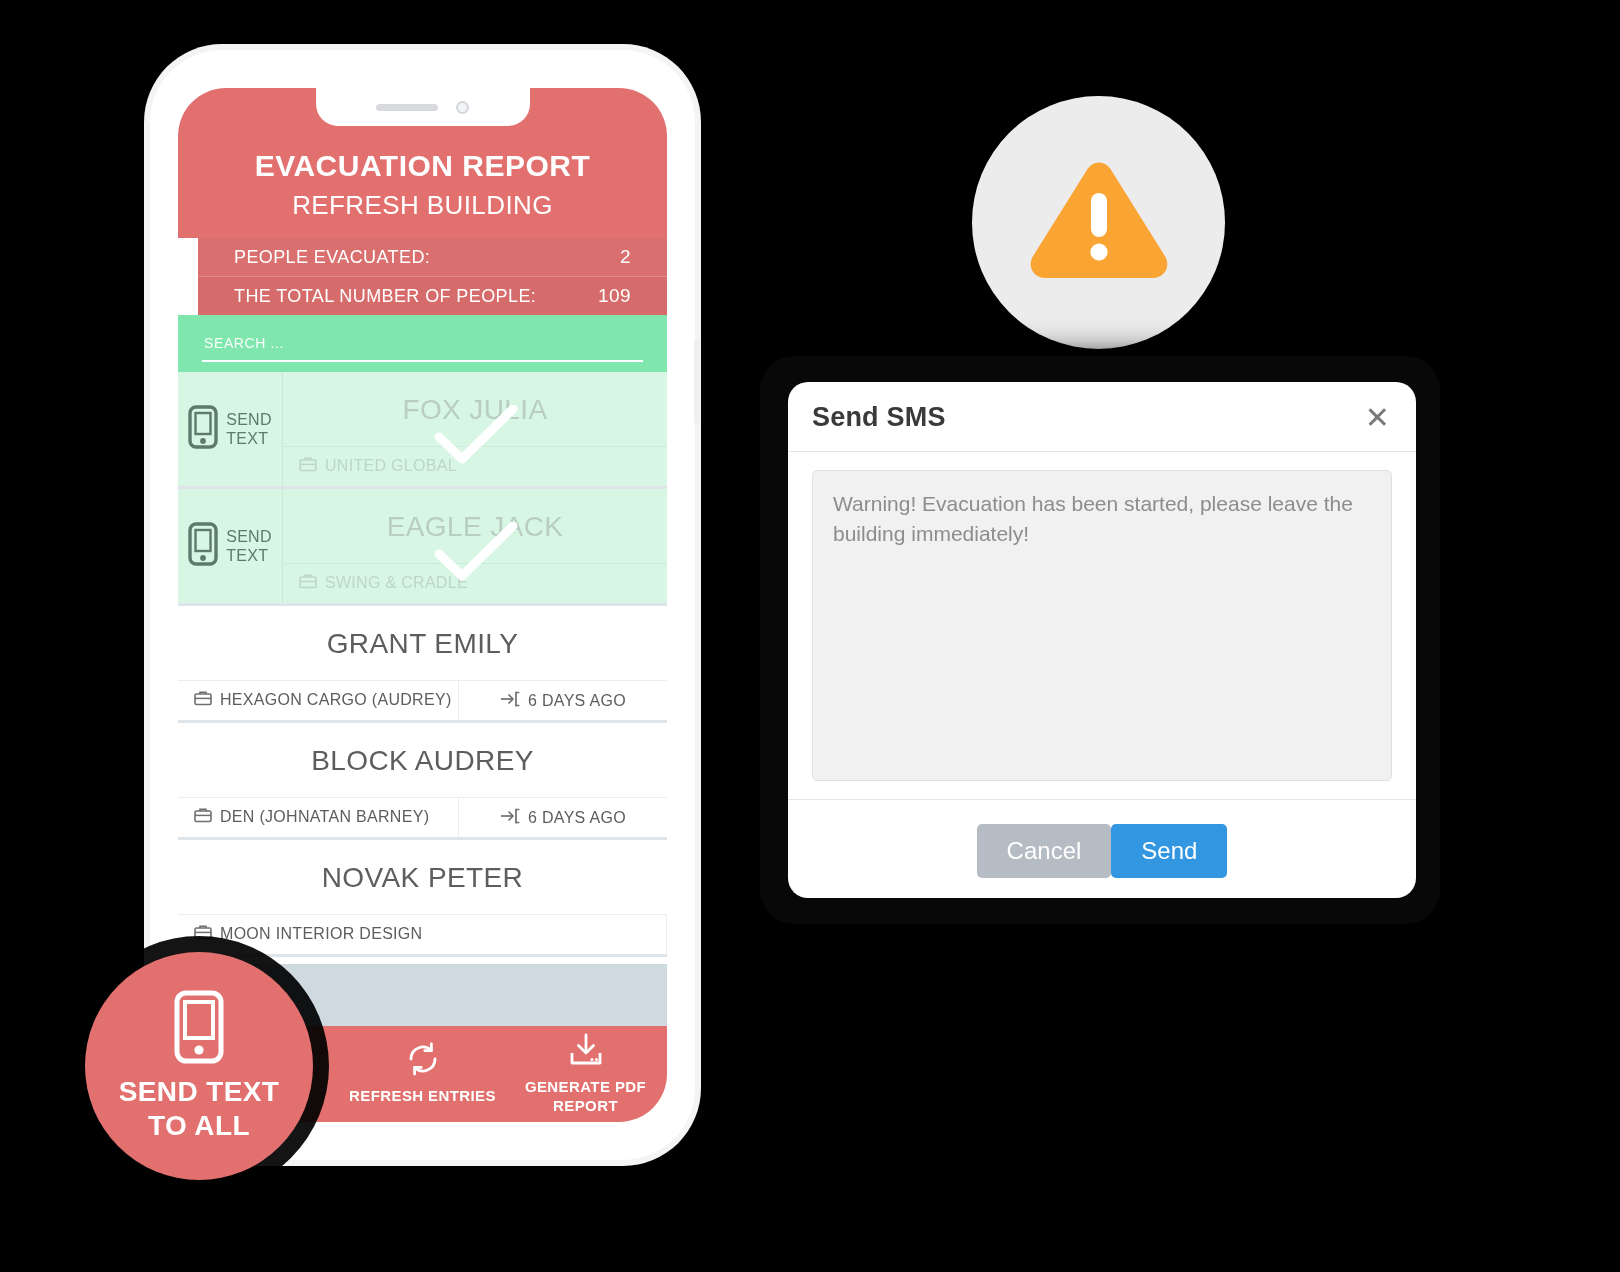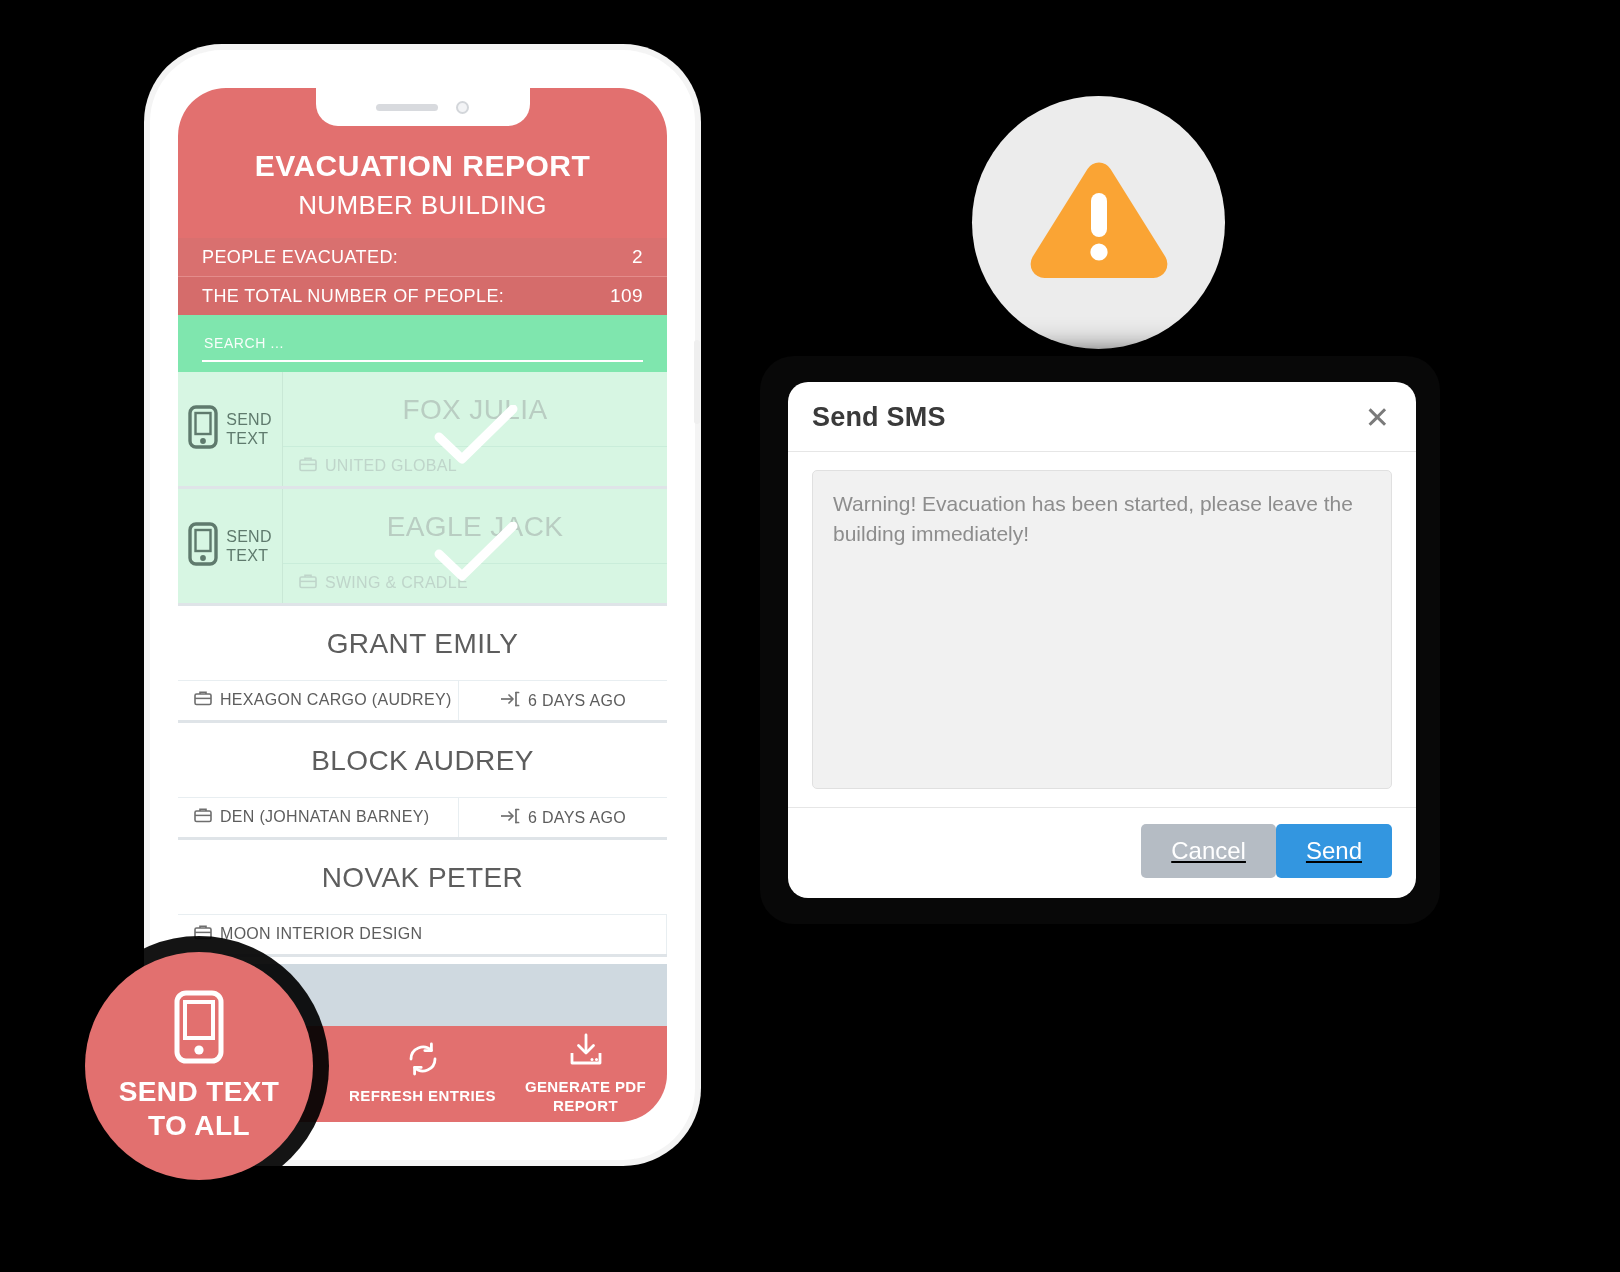--- a/index.html
+++ b/index.html
@@ -55,24 +55,25 @@
     text-align: center; color: #fff;
     flex: 0 0 auto;
   }
   .app-title { font-size: 30px; font-weight: bold; letter-spacing: .5px; line-height: 1.35; }
   .app-subtitle { font-size: 26px; font-weight: 400; letter-spacing: .4px; line-height: 1.45; }
 
   .stat-row {
     background: #d9706f;
     color: #fff;
     display: flex; align-items: center; justify-content: space-between;
-    padding: 8px 24px;
+    padding: 8px 36px;
     font-size: 18px; letter-spacing: .4px;
     border-bottom: 1px solid #e48c8b;
     flex: 0 0 auto;
+    margin-left: 20px;
   }
   .stat-row.second { background: #d56c6b; border-bottom: none; }
   .stat-value { font-size: 19px; }
 
   .search-bar {
     background: #7fe6ae;
     padding: 16px 24px 10px 24px;
     flex: 0 0 auto;
   }
   .search-input {
@@ -223,24 +224,23 @@
   .sms-textarea {
     width: 100%; height: 100%;
     background: #f1f1f1; border: 1px solid #e0e0e0; border-radius: 5px;
     padding: 18px 20px;
     font-size: 21px; line-height: 1.45; color: #8d8d8d;
     font-family: "Liberation Sans", sans-serif;
     resize: none; outline: none;
   }
   .sms-textarea::placeholder { color: #8d8d8d; }
   .dialog-footer {
-    display: flex; align-items: center; justify-content: flex-end;
-    padding: 16px 24px 20px 24px;
+    display: flex; align-items: center; justify-content: center;
+    padding: 24px 24px 20px 24px;
     border-top: 1px solid #e6e6e6;
-    text-decoration: underline;
   }
   .btn {
     border: none; border-radius: 5px; cursor: pointer;
     font-size: 24px; color: #ffffff;
     font-family: "Liberation Sans", sans-serif;
     padding: 13px 30px;
   }
   .btn-cancel { background: #b5bcc4; }
   .btn-send { background: #3396e0; }
 </style>
@@ -249,21 +249,21 @@
 
 <div id="stage">
 
   <div id="phone-mockup">
     <div id="phone-side-button"></div>
 
     <div id="phone-screen">
 
       <div class="app-header">
         <div class="app-title">EVACUATION REPORT</div>
-        <div class="app-subtitle">NUMBER BUILDING</div>
+        <div class="app-subtitle">REFRESH BUILDING</div>
       </div>
 
       <div class="stat-row">
         <span>PEOPLE EVACUATED:</span>
         <span class="stat-value">2</span>
       </div>
       <div class="stat-row second">
         <span>THE TOTAL NUMBER OF PEOPLE:</span>
         <span class="stat-value">109</span>
       </div>

